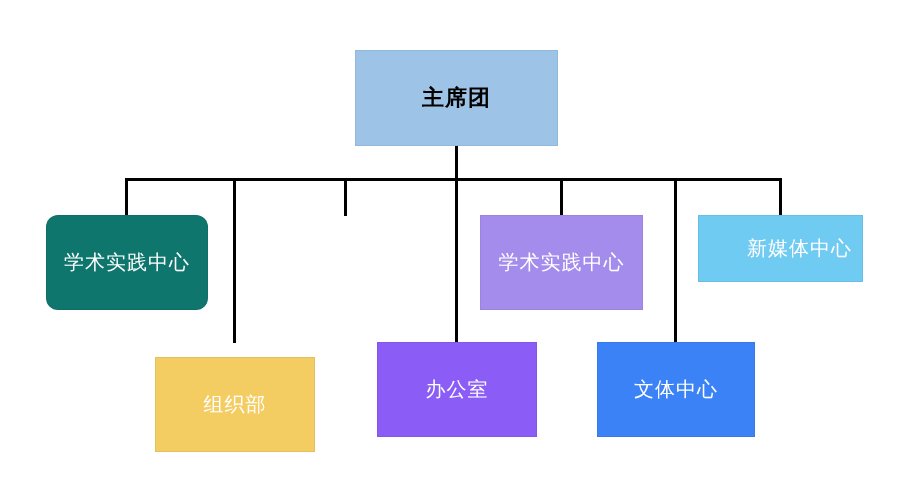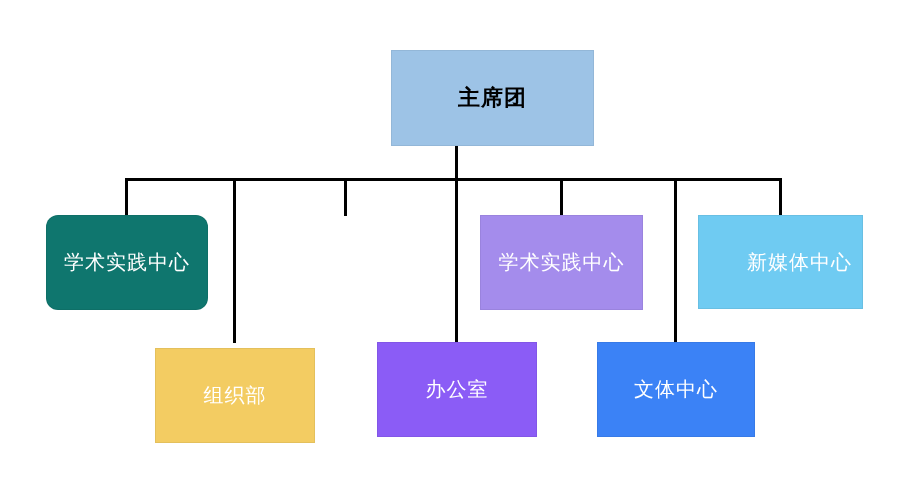--- a/index.html
+++ b/index.html
@@ -35,22 +35,22 @@
   .line {
     position: absolute;
     background: #000000;
     z-index: 1;
   }
   
   .n-root      { left: 355px; top: 50px;  width: 203px; height: 96px; }
   .n-academic  { left: 46px;  top: 215px; width: 162px; height: 95px; }
   .n-rights    { left: 263px; top: 215px; width: 165px; height: 95px; }
   .n-volunteer { left: 480px; top: 215px; width: 163px; height: 95px; }
-  .n-newmedia  { left: 698px; top: 215px; width: 165px; height: 94px; padding-left: 38px; }
-  .n-org       { left: 155px; top: 348px; width: 160px; height: 95px; }
+  .n-newmedia  { left: 698px; top: 215px; width: 165px; height: 67px; padding-left: 38px; }
+  .n-org       { left: 155px; top: 357px; width: 160px; height: 95px; }
   .n-office    { left: 377px; top: 342px; width: 160px; height: 95px; }
   .n-culture   { left: 597px; top: 342px; width: 158px; height: 95px; }
   
   .l-root-v    { left: 455px; top: 146px; width: 3px;   height: 197px; }
   .l-horiz     { left: 125px; top: 178px; width: 657px; height: 3px;  }
   .l-academic  { left: 125px; top: 180px; width: 3px;   height: 36px; }
   .l-rights    { left: 344px; top: 180px; width: 3px;   height: 36px; }
   .l-volunteer { left: 560px; top: 180px; width: 3px;   height: 36px; }
   .l-newmedia  { left: 779px; top: 180px; width: 3px;   height: 36px; }
   .l-org       { left: 233px; top: 180px; width: 3px;   height: 163px; }
@@ -63,21 +63,21 @@
 
   <div class="line l-root-v"></div>
   <div class="line l-horiz"></div>
   <div class="line l-academic"></div>
   <div class="line l-rights"></div>
   <div class="line l-volunteer"></div>
   <div class="line l-newmedia"></div>
   <div class="line l-org"></div>
   <div class="line l-culture"></div>
 
-  <div class="node node-root n-root" style="background-color: rgb(157, 195, 230); color: rgb(0, 0, 0); margin-left: 36px;">
+  <div class="node node-root n-root" style="background-color: rgb(157, 195, 230); color: rgb(0, 0, 0);">
     <span class="label">主席团</span>
   </div>
 
   <div class="node n-academic" style="background-color: #0f766e; color: rgb(255, 255, 255); border-radius: 12px;">
     <span class="label">学术实践中心</span>
   </div>
 
 
   <div class="node n-volunteer" style="background-color: rgb(164, 140, 236); color: rgb(255, 255, 255);">
     <span class="label">学术实践中心</span>

